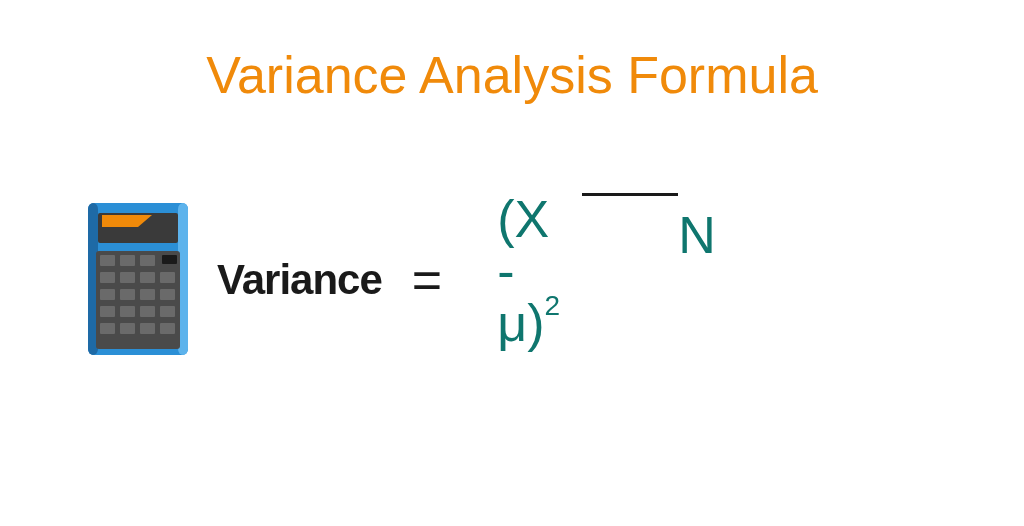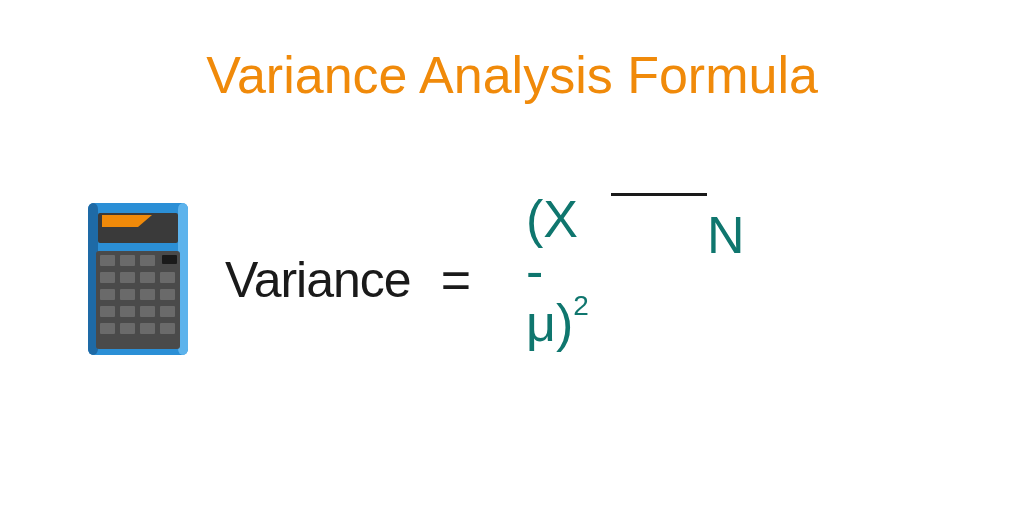--- a/index.html
+++ b/index.html
@@ -33,24 +33,24 @@
       right: 60px;
       display: flex;
       align-items: center;
     }
     .calculator-icon {
       width: 120px;
       height: 170px;
       flex-shrink: 0;
     }
     .formula-label {
-      font-size: 50px;
-      font-weight: 400;
+      font-size: 42px;
+      font-weight: 700;
       color: #1a1a1a;
-      margin-left: 25px;
+      margin-left: 17px;
       letter-spacing: -1px;
     }
     .equals {
       font-size: 52px;
       font-weight: 500;
       color: #1a1a1a;
       margin-left: 30px;
       margin-right: 35px;
     }
     .fraction {

